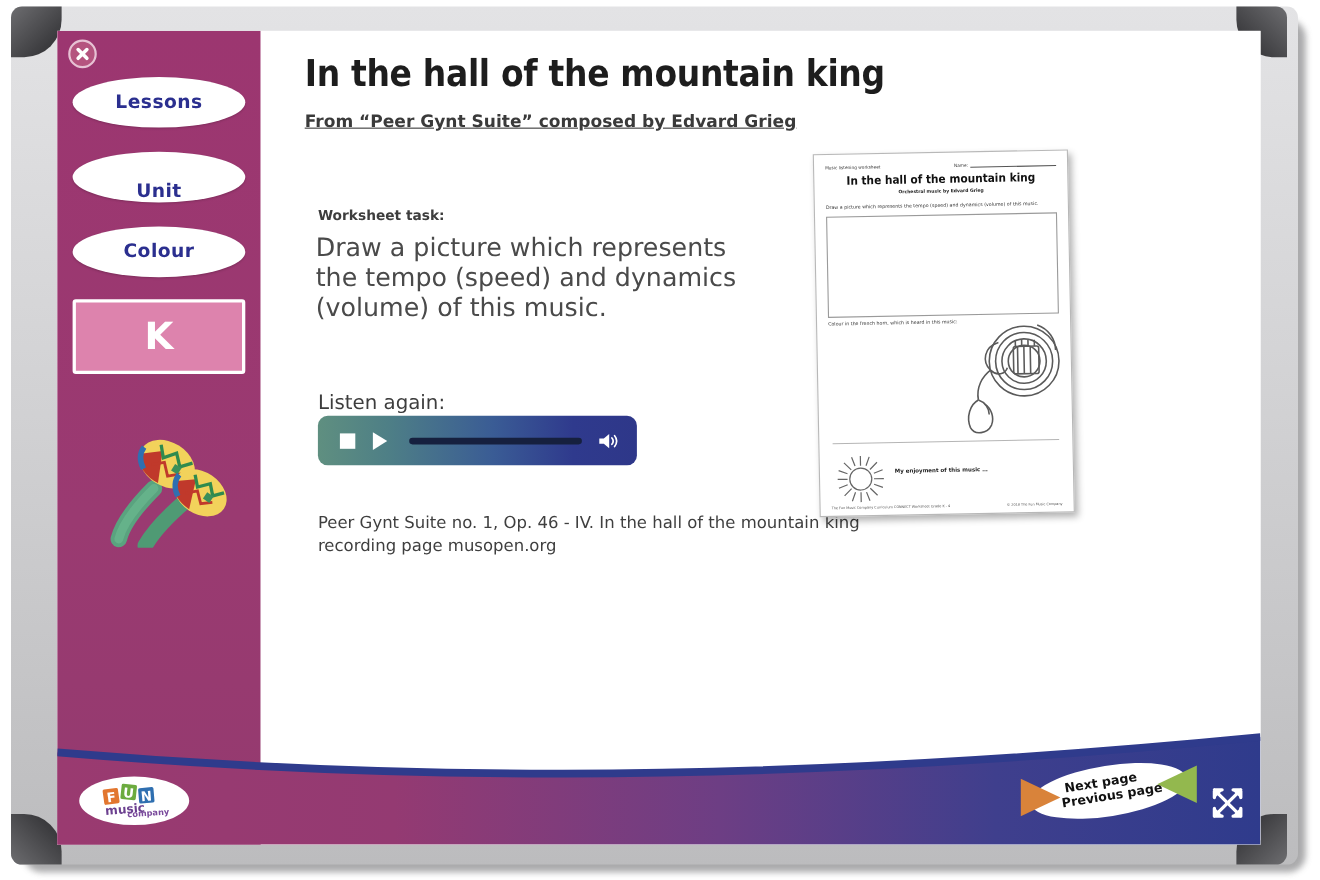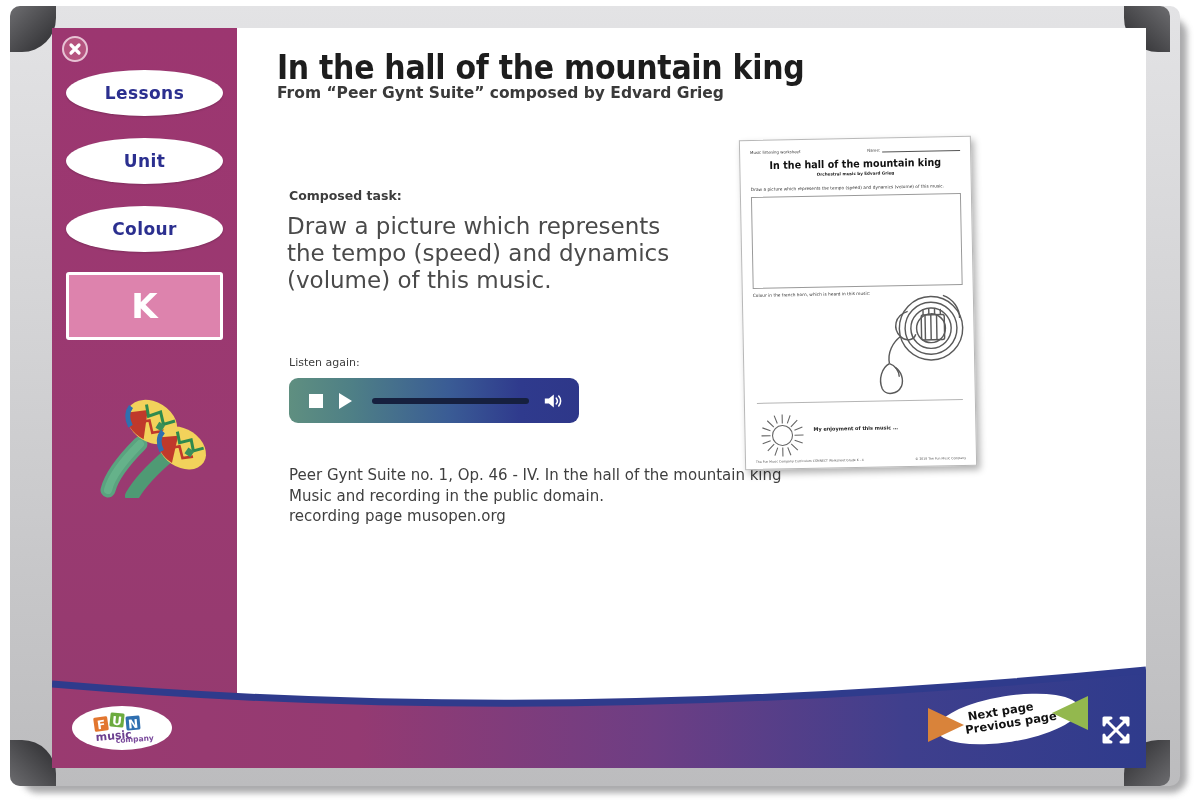--- a/index.html
+++ b/index.html
@@ -92,21 +92,21 @@
   }
   .oval-btn span {
     font-family: "DejaVu Sans", sans-serif;
     font-size: 17px;
     font-weight: 700;
     color: #2b2f8f;
     letter-spacing: .4px;
   }
 
   #btn-lessons { top: 42px; }
-  #btn-unit    { top: 110px; }
+  #btn-unit    { top: 110px; align-items: flex-end; }
   #btn-index   { top: 178px; }
 
   .k-btn {
     position: absolute;
     left: 14px; top: 244px;
     width: 157px; height: 68px;
     background: #dd83ad;
     border: 3px solid #ffffff;
     border-radius: 3px;
     display: flex; align-items: center; justify-content: center;
@@ -138,24 +138,25 @@
     font-size: 30px;
     font-weight: 700;
     color: #1d1d1d;
     letter-spacing: -.3px;
     transform: scaleY(1.12);
     transform-origin: left top;
   }
 
   #page-subtitle {
     position: absolute;
-    left: 40px; top: 56px;
+    left: 40px; top: 73px;
     font-size: 15.5px;
     font-weight: 700;
     color: #3a3a3a;
+    text-decoration: underline;
   }
 
   #task-label {
     position: absolute;
     left: 52px; top: 160px;
     font-size: 12.5px;
     font-weight: 700;
     color: #3d3d3d;
   }
 
@@ -165,21 +166,21 @@
     width: 390px;
     font-size: 23px;
     line-height: 1.18;
     color: #4a4a4a;
     font-weight: 400;
   }
 
   #listen-label {
     position: absolute;
     left: 52px; top: 328px;
-    font-size: 11px;
+    font-size: 18px;
     font-weight: 400;
     color: #3d3d3d;
     text-align: right;
   }
 
   
   #audio-player {
     position: absolute;
     left: 52px; top: 350px;
     width: 290px; height: 45px;
@@ -376,41 +377,40 @@
           <rect x="5" y="-4" width="7" height="7" fill="#3b8f5a"></rect>
         </g>
       </svg>
     </div>
 
     <div id="main">
 
       <div id="page-title">In the hall of the mountain king</div>
       <div id="page-subtitle">From “Peer Gynt Suite” composed by Edvard Grieg</div>
 
-      <div id="task-label">Composed task:</div>
+      <div id="task-label">Worksheet task:</div>
       <div id="task-text">Draw a picture which represents the tempo (speed) and dynamics (volume) of this music.</div>
 
       <div id="listen-label">Listen again:</div>
 
       <div id="audio-player">
         <div class="ap-stop"></div>
         <div class="ap-play"></div>
         <div class="ap-track"></div>
         <div class="ap-vol">
           <svg viewBox="0 0 24 22">
             <path d="M2 8 H7 L13 3 V19 L7 14 H2 Z" fill="#ffffff"></path>
             <path d="M16 7.5 A5.5 5.5 0 0 1 16 14.5" stroke="#fff" stroke-width="1.9" fill="none" stroke-linecap="round"></path>
             <path d="M19 5 A9 9 0 0 1 19 17" stroke="#fff" stroke-width="1.9" fill="none" stroke-linecap="round"></path>
           </svg>
         </div>
       </div>
 
       <div id="credits">
         <div>Peer Gynt Suite no. 1, Op. 46 - IV. In the hall of the mountain king</div>
-        <div>Music and recording in the public domain.</div>
         <div>recording page musopen.org</div>
       </div>
 
       <div id="worksheet">
         <div class="ws-toprow">
           <span>Music listening worksheet</span>
           <span class="ws-name">
             <span>Name:</span>
             <span class="ws-name-line"></span>
           </span>

